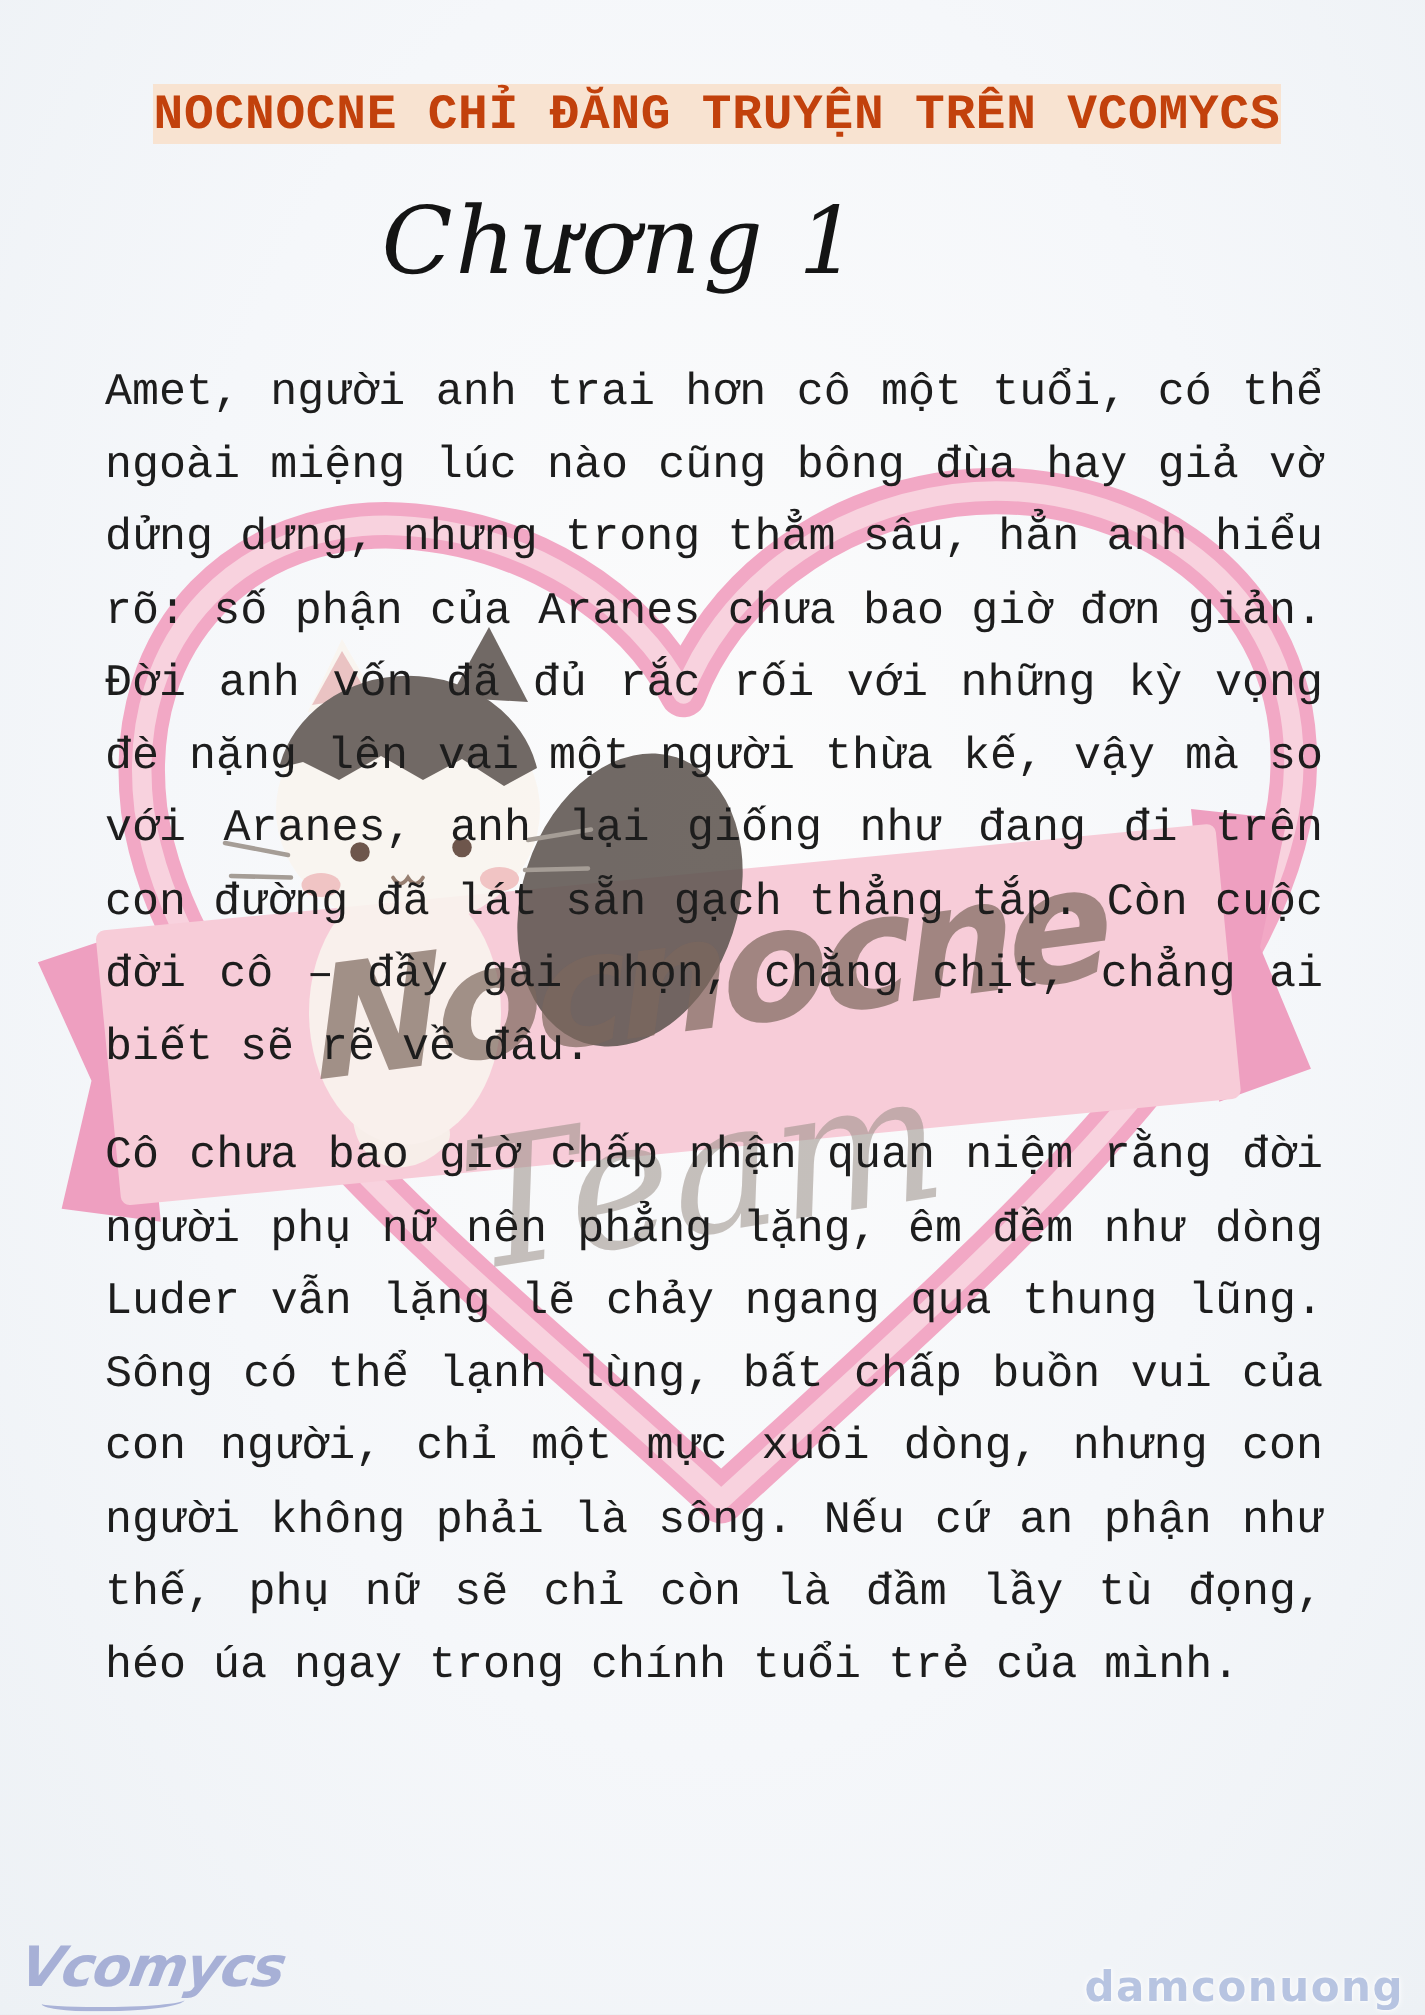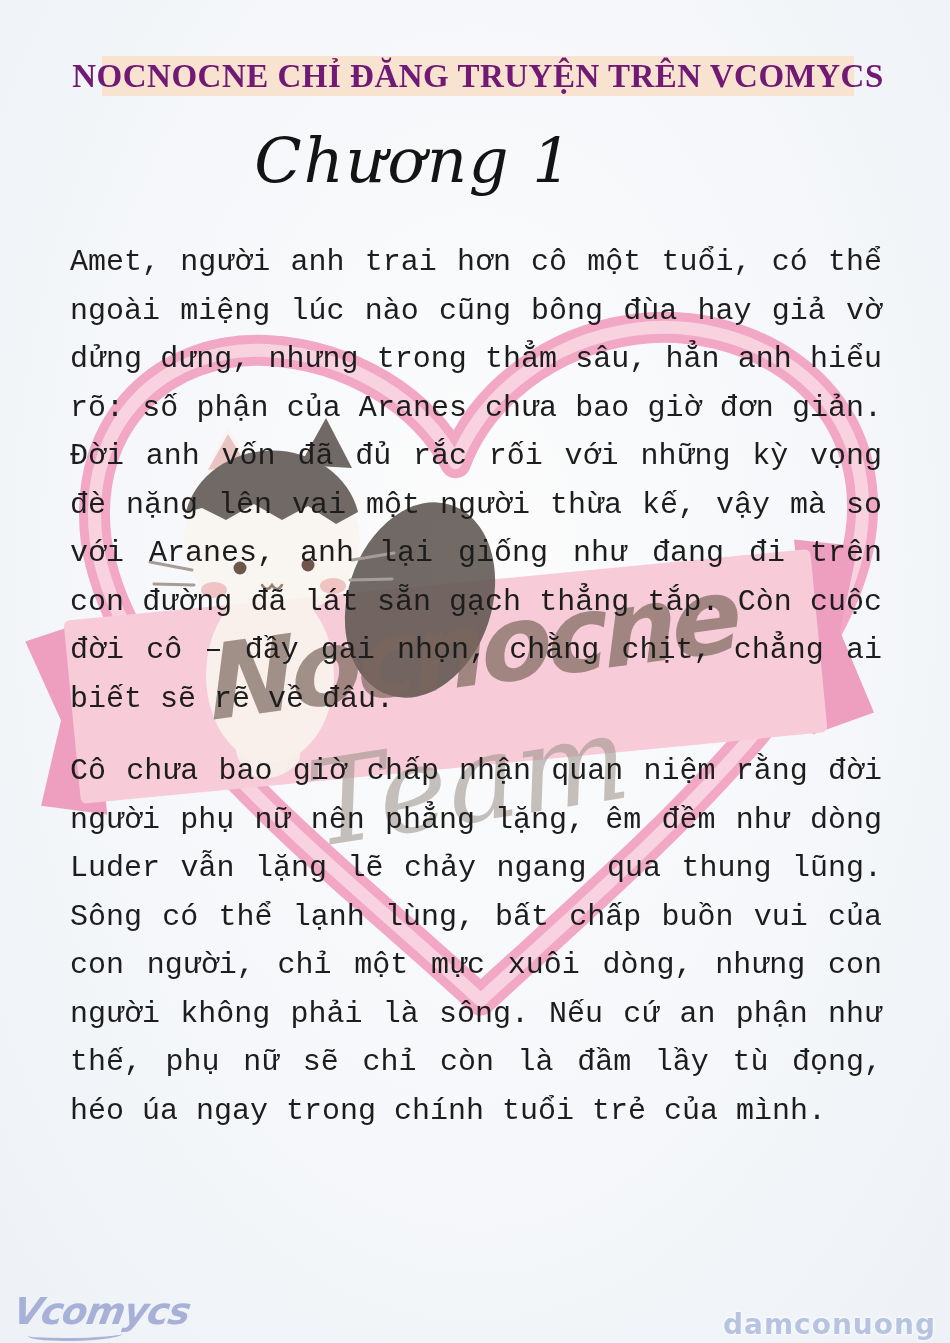--- a/index.html
+++ b/index.html
@@ -22,22 +22,22 @@
     font-family:"DejaVu Serif", serif;font-style:italic;
     font-size:118px;color:rgba(153,142,135,0.55);
     transform:rotate(-9deg);transform-origin:center;
     white-space:nowrap;pointer-events:none;
   }
   .banner{
     position:absolute;left:102px;top:56px;width:752px;height:40px;
     background:#f8e3d1;display:flex;align-items:center;justify-content:center;
   }
   .banner span{
-    font-family:Liberation Serif, serif;font-weight:bold;font-size:33px;
-    color:#701a75;white-space:nowrap;letter-spacing:0.5px;
+    font-family:Liberation Mono, monospace;font-weight:bold;font-size:33px;
+    color:#c2410c;white-space:nowrap;letter-spacing:0.5px;
   }
   .chapter{
     position:absolute;left:0;top:124px;width:828px;margin:0;text-align:center;
     font-family:"DejaVu Serif", serif;font-style:italic;font-weight:normal;
     font-size:62px;letter-spacing:2px;color:#141414;
   }
   .content{
     position:absolute;left:70px;top:238px;width:812px;
     font-size:30px;line-height:48.5px;text-align:justify;color:#1d1d1d;font-family:Liberation Mono, monospace;
   }

